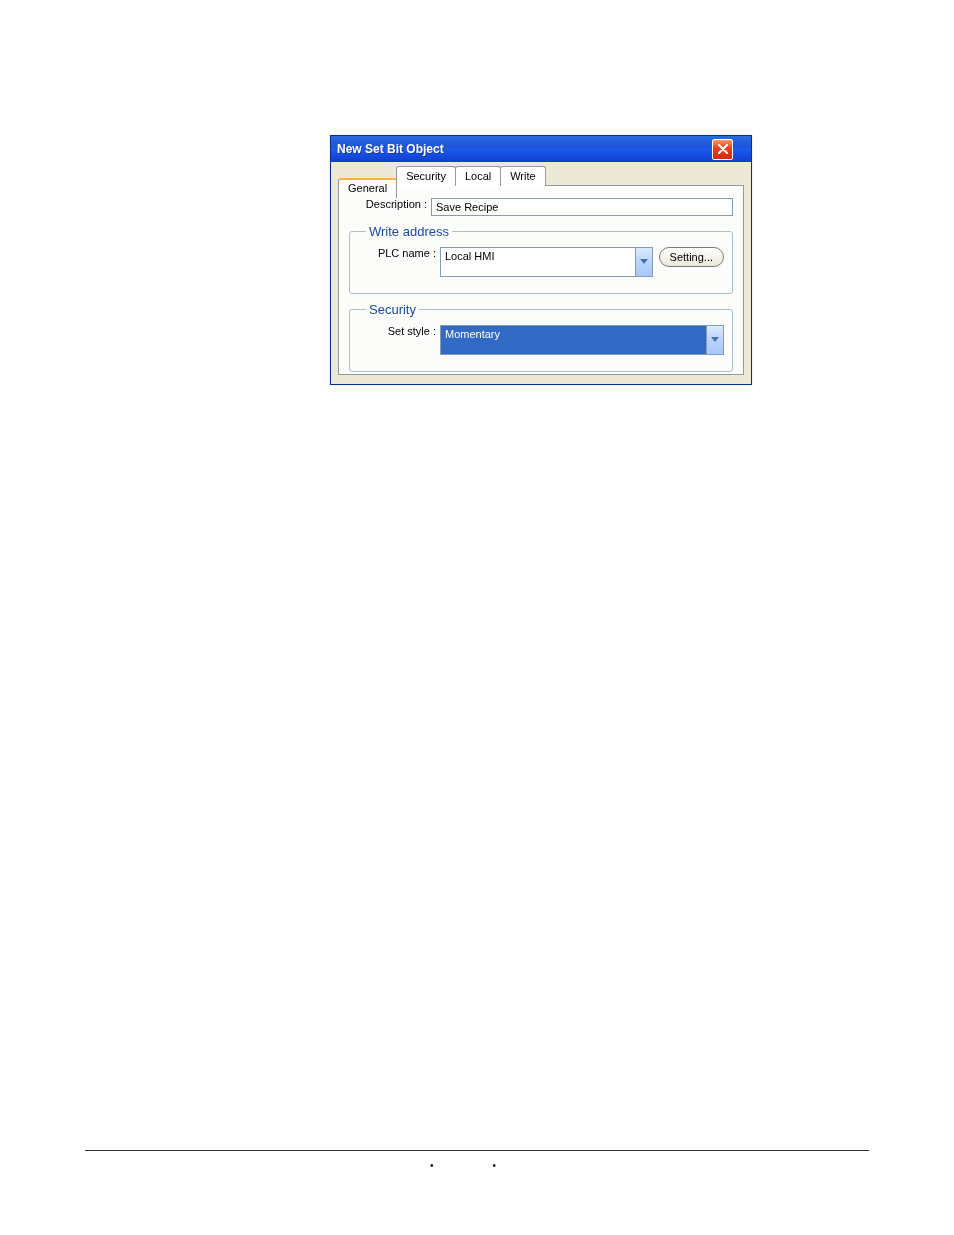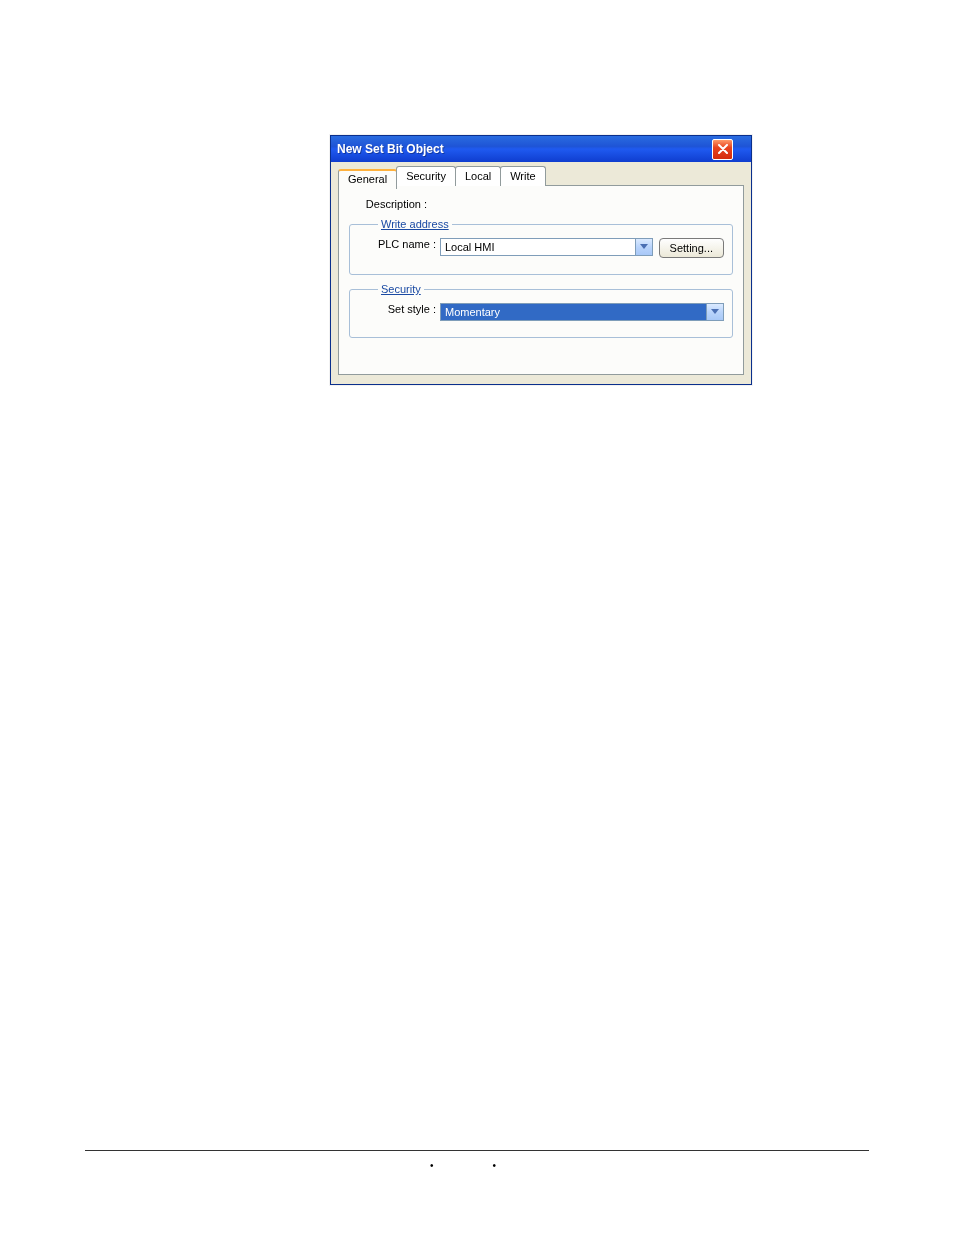--- a/index.html
+++ b/index.html
@@ -70,21 +70,21 @@
     margin-right: -1px;
     border-top-left-radius: 3px;
     border-top-right-radius: 3px;
     cursor: pointer;
   }
   .tab.active {
     background: #fcfcfa;
     border-top: 2px solid #ffb13d;
     padding-top: 2px;
     position: relative;
-    top: 3px;
+    top: 12px;
   }
   .tabpanel {
     border: 1px solid #919b9c;
     background: #fcfcfa;
     padding: 12px 10px 10px 10px;
     margin-top: -1px;
     height: 190px;
     box-sizing: border-box;
   }
   .row {
@@ -111,30 +111,29 @@
   
   fieldset.group {
     border: 1px solid #a8bfd8;
     border-radius: 3px;
     margin: 8px 0 0 0;
     padding: 8px 8px 10px 8px;
     position: relative;
   }
   fieldset.group legend {
     color: #1a4aa3;
-    font-size: 11px;
+    font-size: 13px;
     padding: 0 3px;
-    margin-left: 20px;
-    text-decoration: underline;
+    margin-left: 8px;
   }
   .combo {
     display: inline-flex;
     border: 1px solid #7f9db9;
     background: #fff;
-    height: 18px;
+    height: 30px;
     box-sizing: border-box;
     align-items: stretch;
   }
   .combo .combo-text {
     padding: 2px 4px;
     font: inherit;
     background: transparent;
     border: none;
     outline: none;
     box-sizing: border-box;
@@ -151,21 +150,21 @@
   .combo .combo-arrow svg { display:block; }
   .combo.sel {
     background: #4c1d95;
   }
   .combo.sel .combo-text {
     color: #fff;
     background: #316ac5;
   }
   .btn {
     border: 1px solid #7a7a7a;
-    border-radius: 4px;
+    border-radius: 10px;
     background: linear-gradient(to bottom, #fefefe 0%, #ece9d8 100%);
     height: 20px;
     padding: 0 10px;
     font: inherit;
     cursor: pointer;
   }
   .plc-row .combo { flex:1; }
   .addr-row .combo { width: 108px; }
   .addr-num {
     width: 90px;
@@ -217,20 +216,21 @@
         <div class="tab active">General</div>
         <div class="tab">Security</div>
         <div class="tab">Local</div>
         <div class="tab">Write</div>
       </div>
 
       <div class="tabpanel">
 
         <div class="row">
           <span class="lbl">Description :</span>
+          <input class="textbox desc-input" value="Save Recipe" style="">
         </div>
 
         <fieldset class="group">
           <legend>Write address</legend>
 
           <div class="row plc-row">
             <span class="lbl">PLC name :</span>
             <div class="combo" style="flex:1;">
               <span class="combo-text" style="flex:1;">Local HMI</span>
               <div class="combo-arrow">

